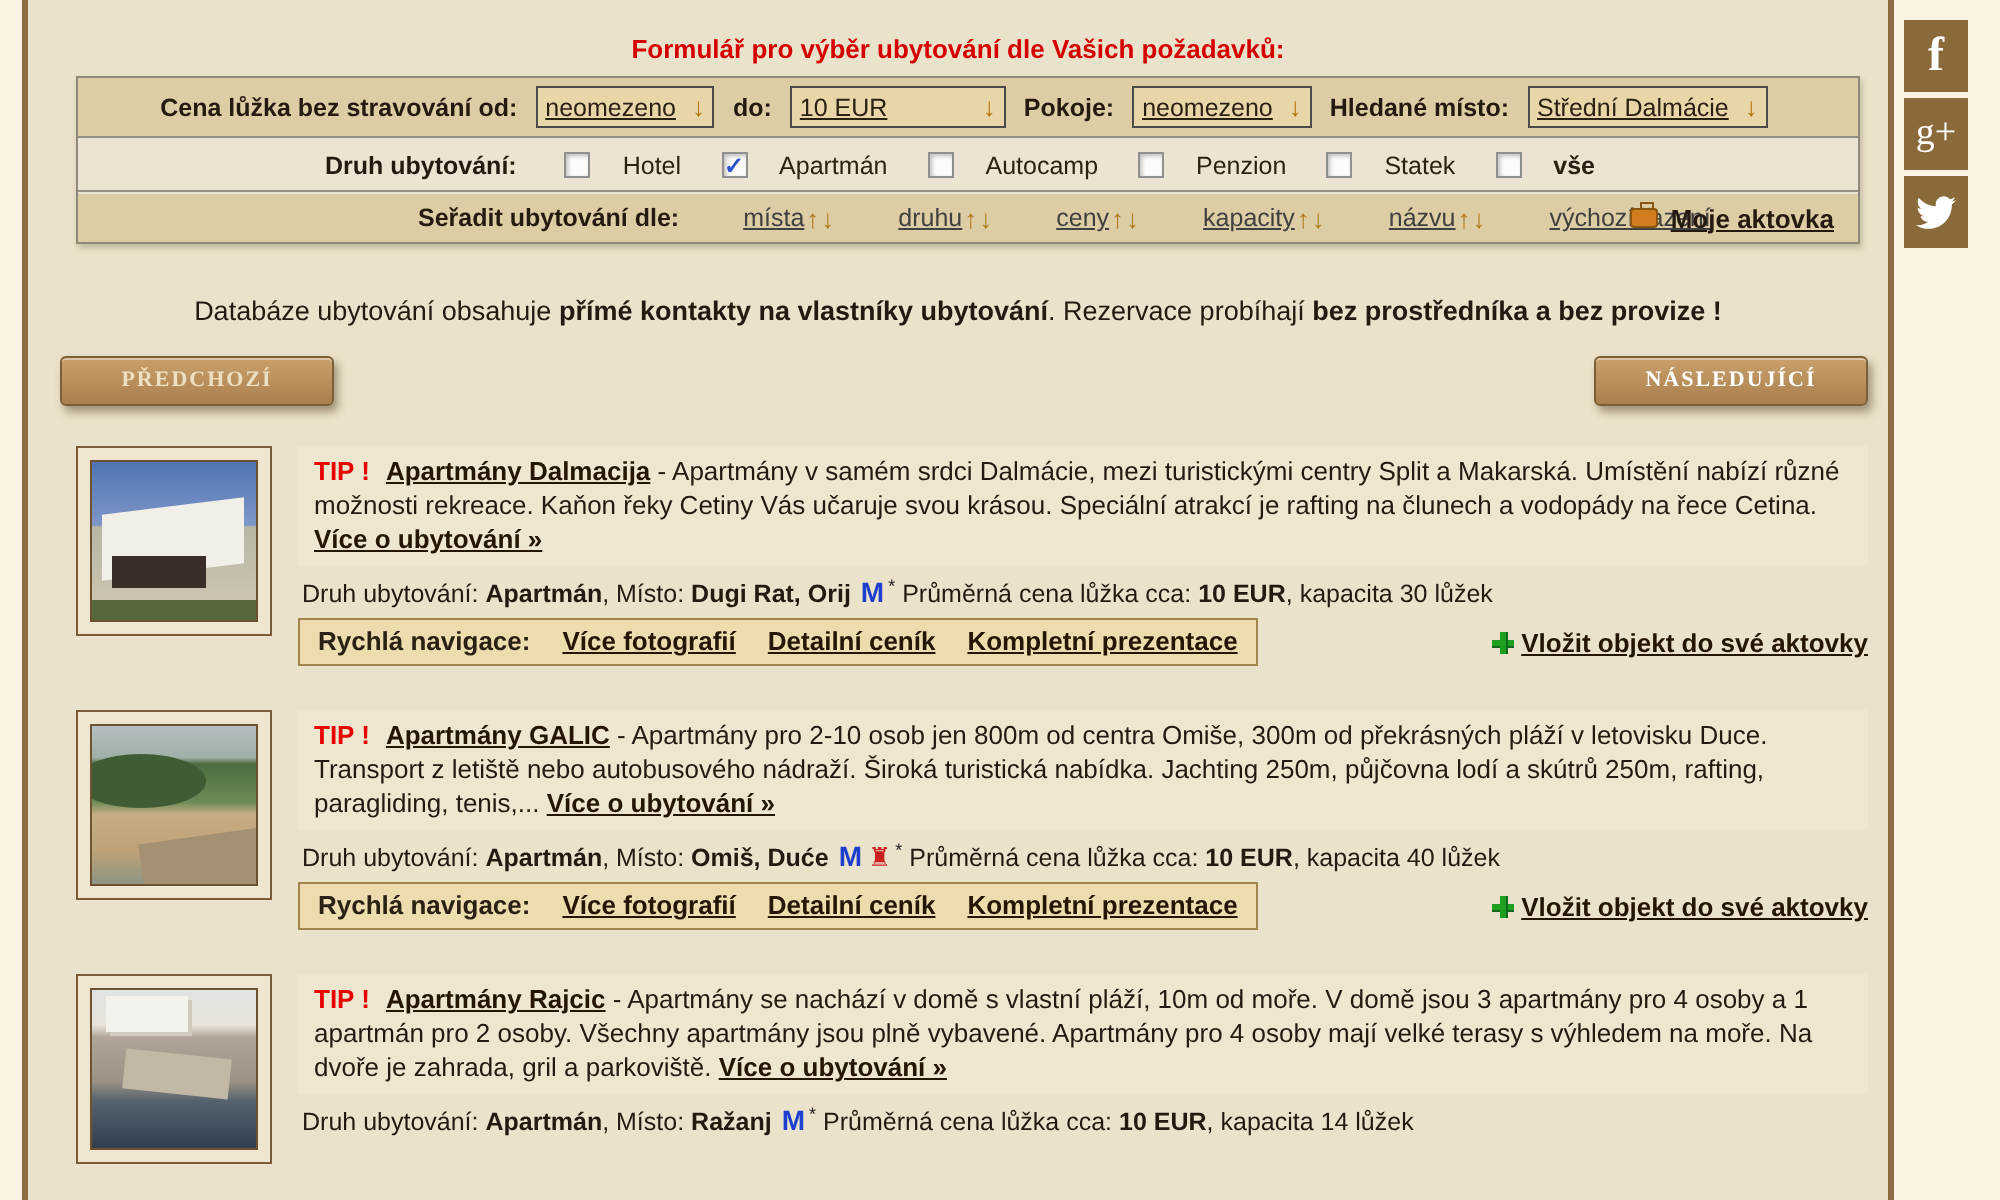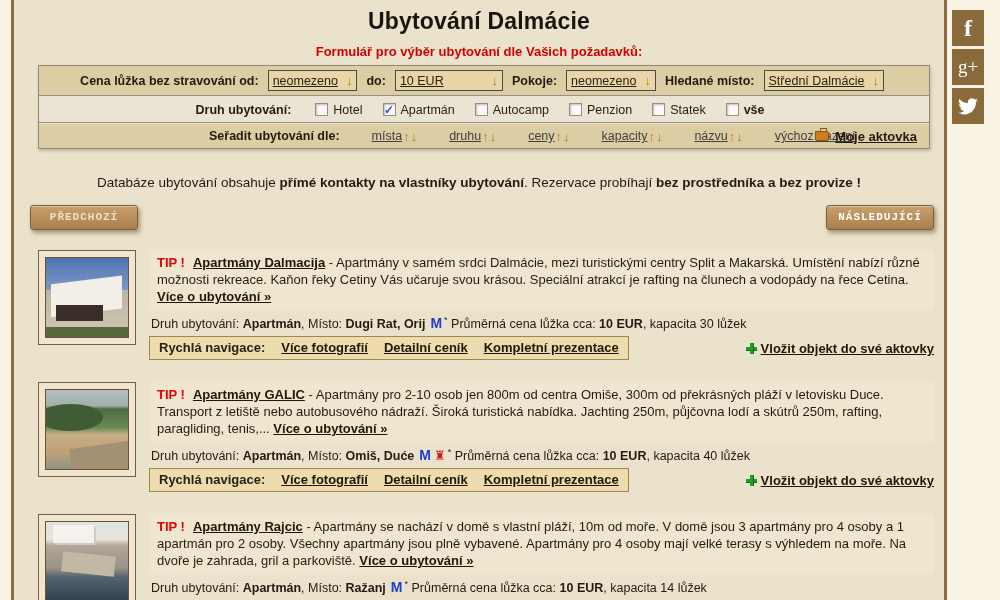--- a/index.html
+++ b/index.html
@@ -31,45 +31,45 @@
   .frow-selects { height:31px; background:#ddcda4; border-bottom:2px groove #e9e3d3; gap:5px; }
   .frow-types   { height:27px; background:#ece4d2; border-bottom:2px groove #e9e3d3; gap:4px; }
   .frow-sort    { height:24px; background:#ddcda4; gap:32px; }
   .flabel { font-weight:bold; color:#241a10; white-space:nowrap; }
   .select {
     display:inline-flex; align-items:center; justify-content:space-between;
     border:1px solid #4a4a4a; background:#e9d6a8; height:21px; padding:0 4px; margin:0 4px;
   }
   .sel-text { text-decoration:underline; font-size:12.5px; white-space:nowrap; }
   .sel-arrow { color:#b5720e; font-weight:bold; margin-left:8px; font-size:13px; line-height:1; }
-  .cb-item { display:inline-flex; align-items:center; gap:5px; margin:0 8px; cursor:default; }
+  .cb-item { display:inline-flex; align-items:center; gap:16px; margin:0 8px; cursor:default; }
   .cb {
     width:13px; height:13px; border:1px solid #909090; background:#fdfcf8;
     display:inline-flex; align-items:center; justify-content:center;
     box-shadow:inset 1px 1px 2px rgba(0,0,0,.25);
   }
   .cb[data-checked="true"]::after { content:"✓"; color:#2a52c8; font-weight:bold; font-size:12px; line-height:1; }
   .cb-label { font-size:12.5px; }
   .cb-label.bold { font-weight:bold; }
   .sort-link { display:inline-flex; align-items:center; gap:1px; }
   .sort-link a, .plainlink { color:#404040; text-decoration:underline; cursor:pointer; font-size:12.5px; }
   .arr { font-weight:bold; color:#b07a1e; font-size:13px; cursor:pointer; }
   .briefcase-box { position:absolute; right:12px; display:inline-flex; align-items:center; gap:6px; }
   .briefcase { width:14px; height:10px; background:#cf7d1f; border:1px solid #8a5412; border-radius:2px; position:relative; display:inline-block; }
   .briefcase::before { content:""; position:absolute; top:-4px; left:4px; width:5px; height:3px; border:1px solid #8a5412; border-bottom:none; }
   .briefcase-box a { font-weight:bold; font-size:13px; color:#241a10; text-decoration:underline; cursor:pointer; }
 
   
   .intro { text-align:center; font-size:13.5px; margin:26px 10px 0 10px; color:#241a10; }
   .pager { display:flex; align-items:center; margin:14px 10px 0 16px; height:26px; position:relative; }
   .btn {
-    width:108px; height:25px; border:1px solid #7d5f35; border-radius:3px;
+    width:137px; height:25px; border:1px solid #7d5f35; border-radius:3px;
     background:linear-gradient(180deg,#c9a06b,#aa7f4e);
     box-shadow:2px 3px 4px rgba(90,70,40,.5), inset 0 1px 0 rgba(255,255,255,.4);
-    font-family:Liberation Mono, monospace; font-weight:bold; font-size:11px; letter-spacing:1px;
+    font-family:Liberation Serif, serif; font-weight:bold; font-size:11px; letter-spacing:1px;
     cursor:pointer;
   }
   .btn.prev { color:#ecdfc2; }
   .btn.next { color:#ffffff; margin-left:auto; }
   .pager-status {
     position:absolute; left:0; right:0; text-align:center;
     color:#e30000; font-weight:bold; font-size:14px;
   }
 
   
@@ -119,21 +119,20 @@
   }
   .social-btn.fb { font-family:"Liberation Serif", serif; font-weight:bold; font-size:24px; }
   .social-btn.gp { font-family:"Liberation Serif", serif; font-size:19px; }
 </style>
 </head>
 <body>
 
 <div class="page">
   <div class="main-col">
 
-    <h1 class="title">Ubytování Dalmácie</h1>
     <div class="form-heading">Formulář pro výběr ubytování dle Vašich požadavků:</div>
 
     <div class="filter-form">
       <div class="frow frow-selects">
         <span class="flabel">Cena lůžka bez stravování od:</span>
         <span class="select">
           <span class="sel-text">neomezeno</span>
           <span class="sel-arrow">↓</span>
         </span>
         <span class="flabel">do:</span>

